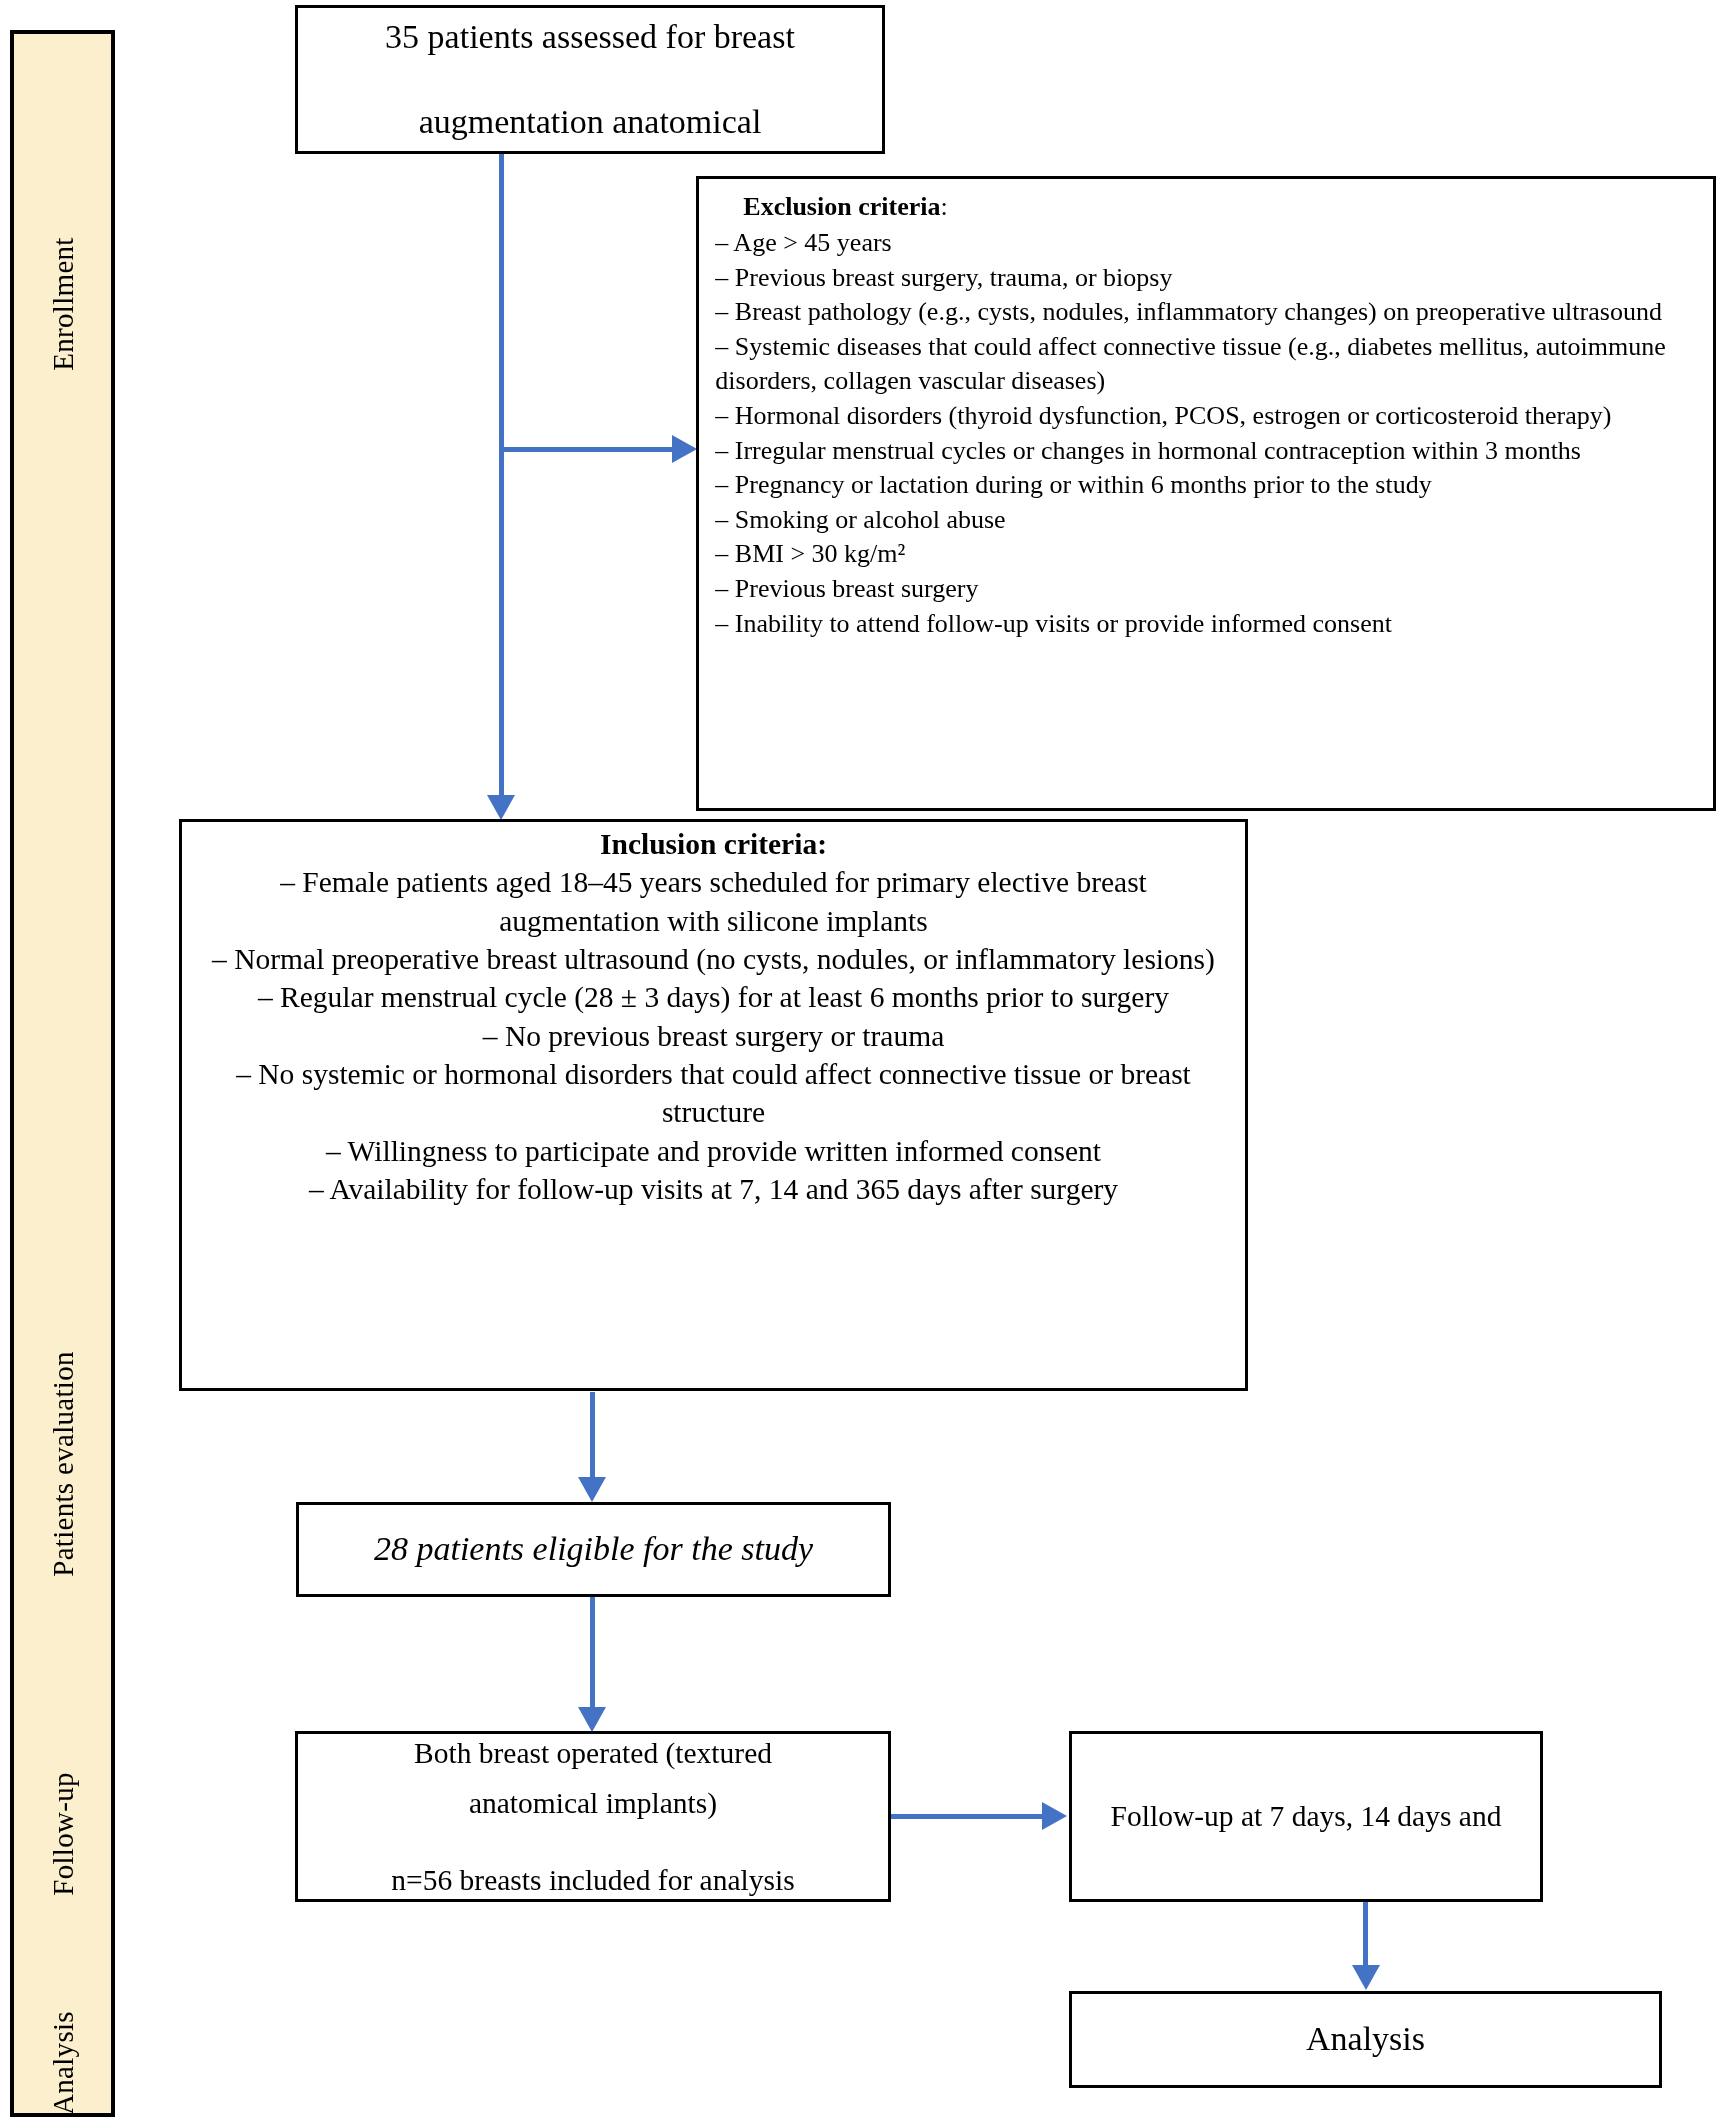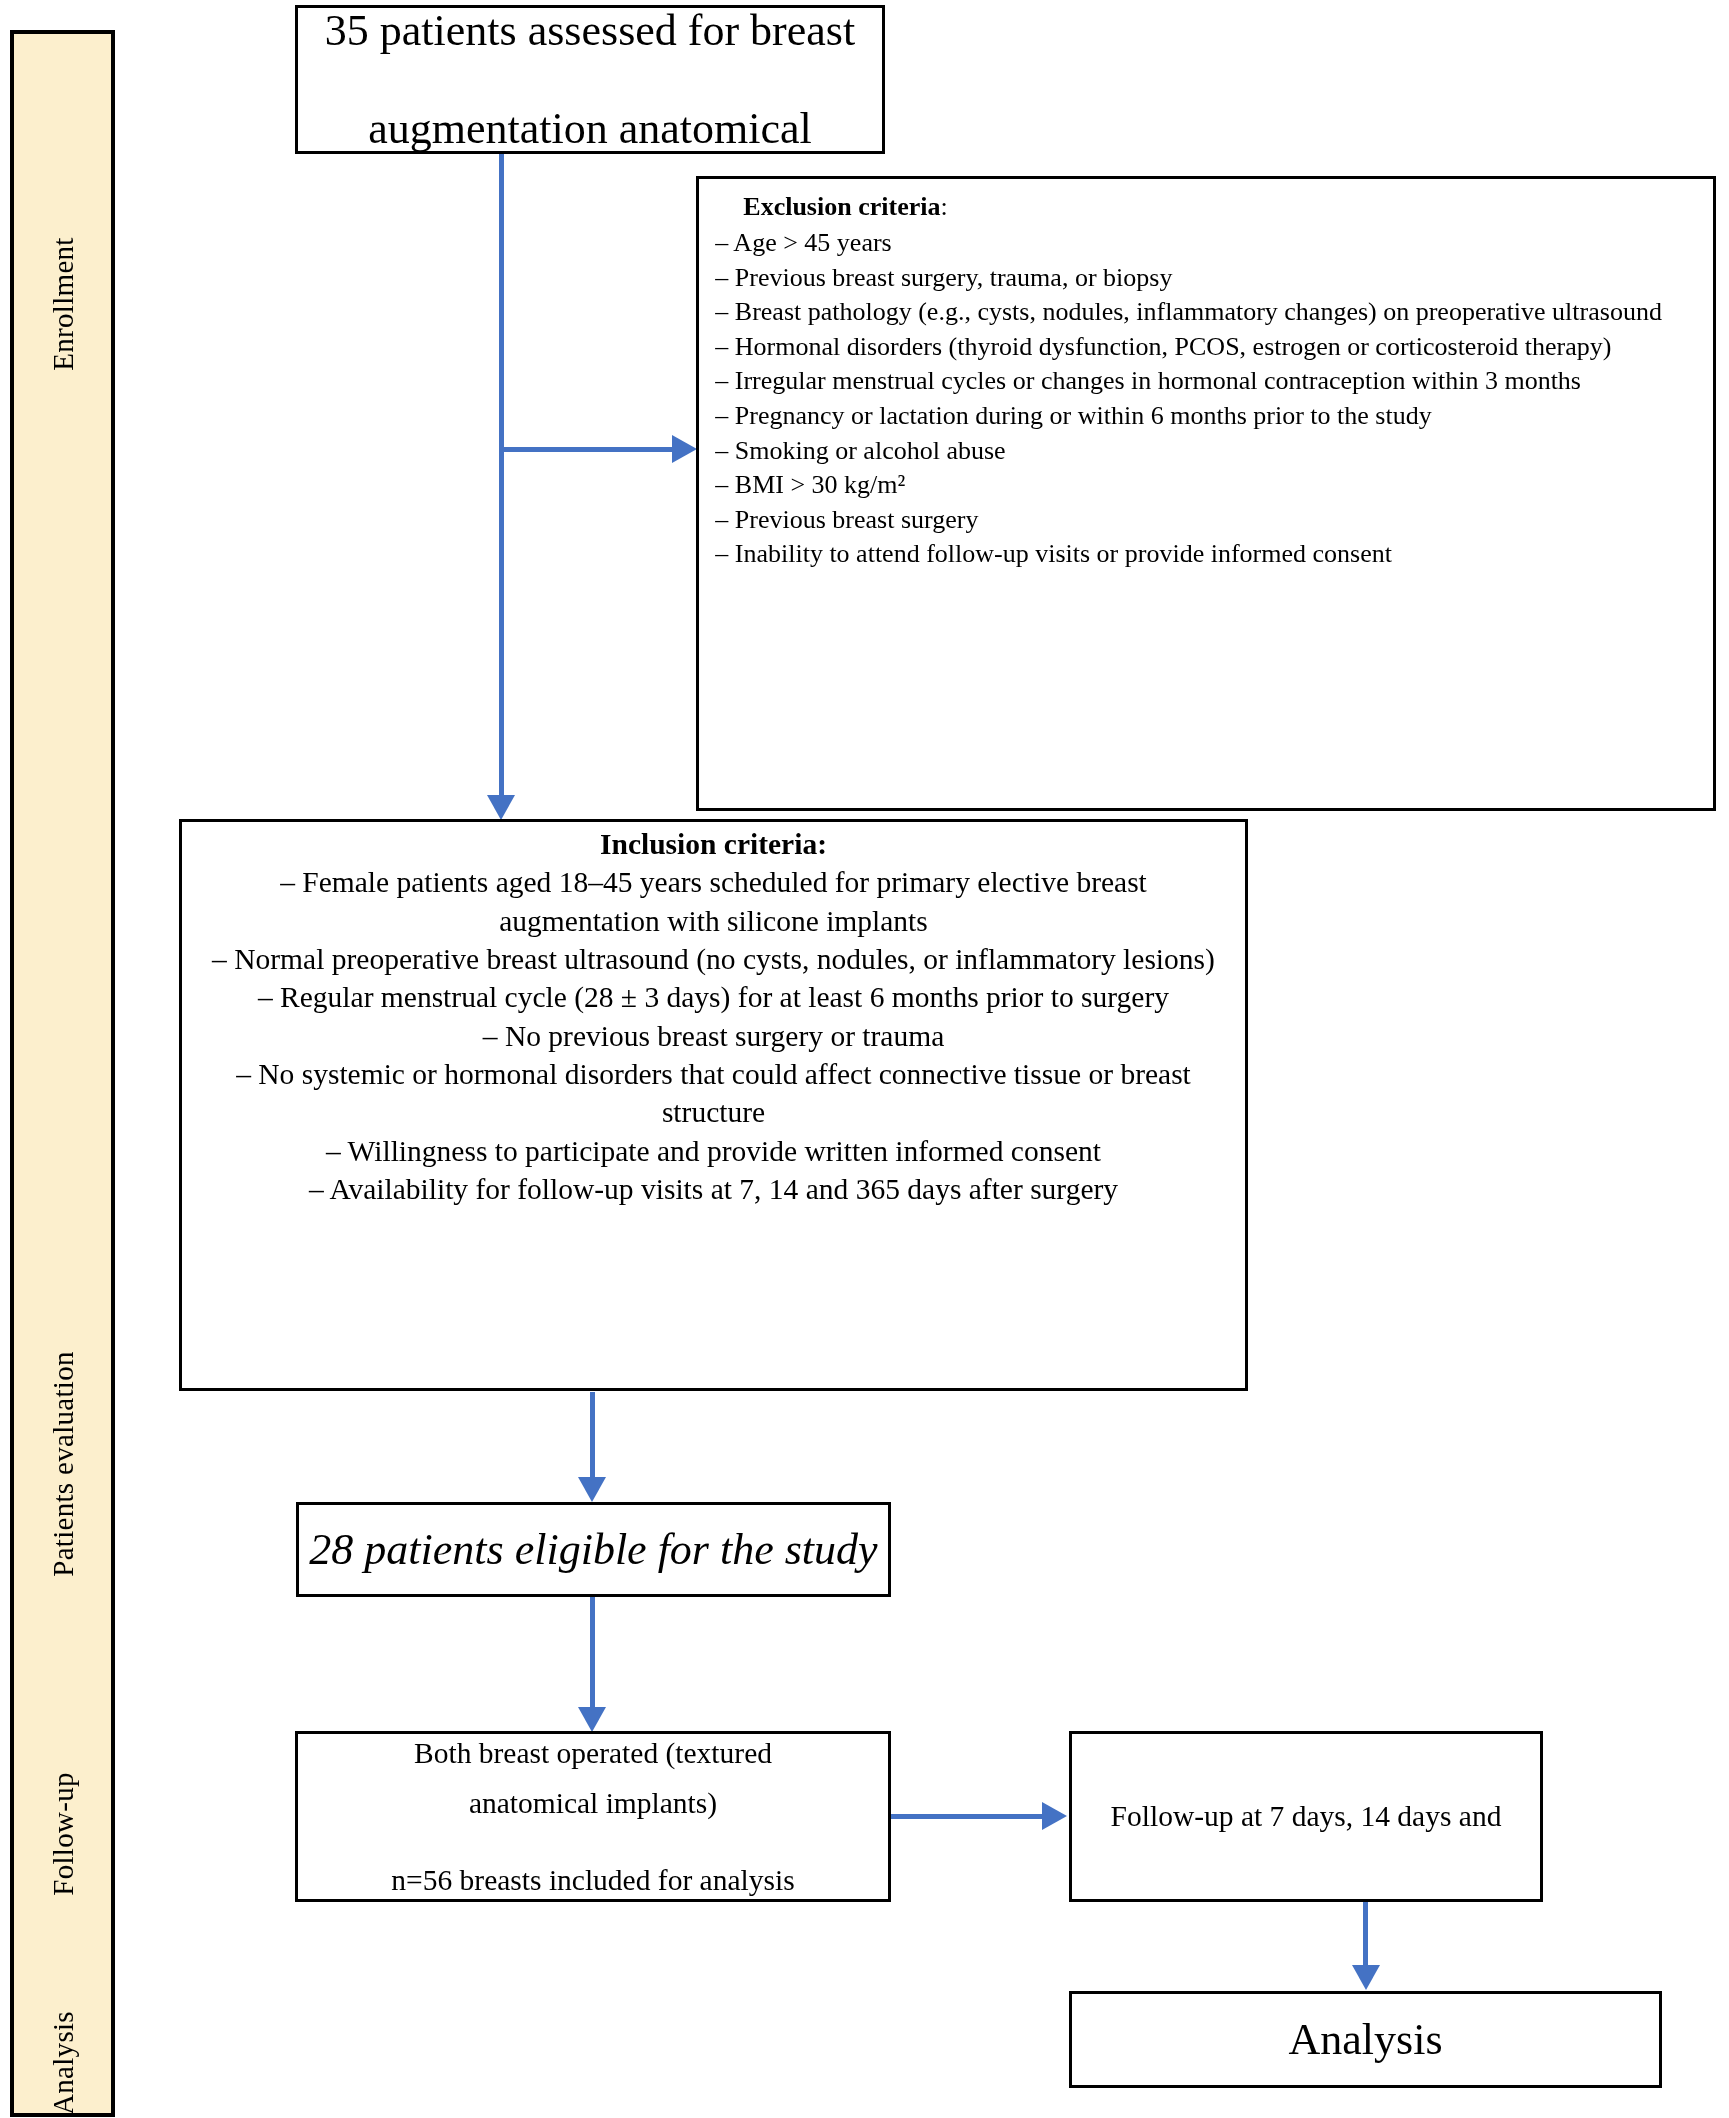--- a/index.html
+++ b/index.html
@@ -64,21 +64,21 @@
   
   .t-head {
     font-size: 29.5px;
     line-height: 1.30;
   }
   .t-body {
     font-size: 26px;
     line-height: 1.33;
   }
   .t-big {
-    font-size: 44px;
+    font-size: 34px;
     line-height: 1.30;
     gap: 41px;
   }
   .bold {
     font-weight: bold;
   }
 
   
   .conn-v {
     position: absolute;
@@ -131,20 +131,21 @@
 
   <div class="arrow-down" style="left:487px; top:795px;"></div>
 
   <div class="node left-node t-body" style="left:696px; top:176px; width:1020px; height:635px; padding:11.3px 16.3px; justify-content:flex-start;">
     <div style="margin-bottom:1.3px;margin-left:28px;">
       <span class="bold">Exclusion criteria</span><span>:</span>
     </div>
     <span class="line">– Age &gt; 45 years</span>
     <span class="line">– Previous breast surgery, trauma, or biopsy</span>
     <span class="line">– Breast pathology (e.g., cysts, nodules, inflammatory changes) on preoperative ultrasound</span>
+    <span class="line">– Systemic diseases that could affect connective tissue (e.g., diabetes mellitus, autoimmune disorders, collagen vascular diseases)</span>
     <span class="line">– Hormonal disorders (thyroid dysfunction, PCOS, estrogen or corticosteroid therapy)</span>
     <span class="line">– Irregular menstrual cycles or changes in hormonal contraception within 3 months</span>
     <span class="line">– Pregnancy or lactation during or within 6 months prior to the study</span>
     <span class="line">– Smoking or alcohol abuse</span>
     <span class="line">– BMI &gt; 30 kg/m²</span>
     <span class="line">– Previous breast surgery</span>
     <span class="line">– Inability to attend follow-up visits or provide informed consent</span>
   </div>
 
   <div class="node center-node t-head" style="left:179px; top:819px; width:1069px; height:572px; padding:3px 19px; justify-content:flex-start;">

